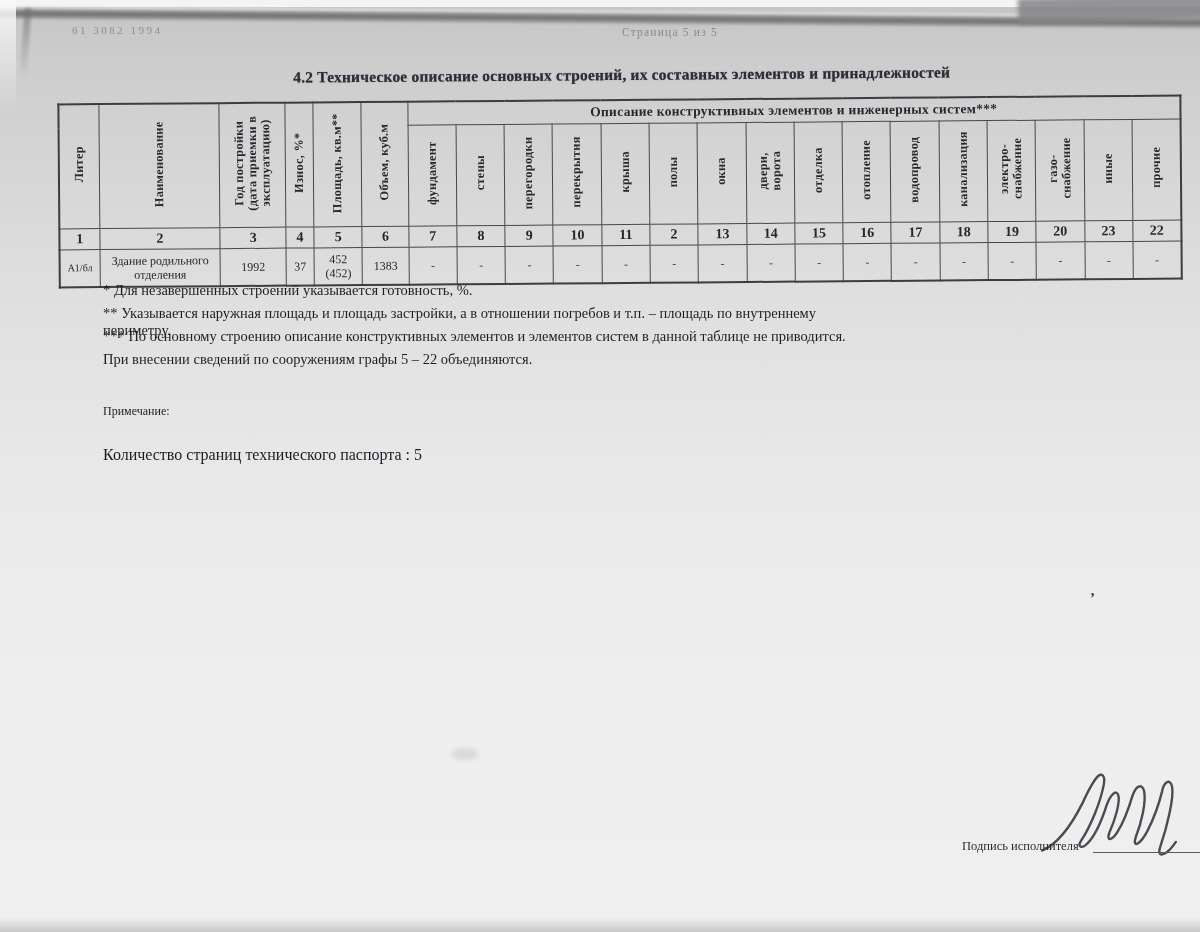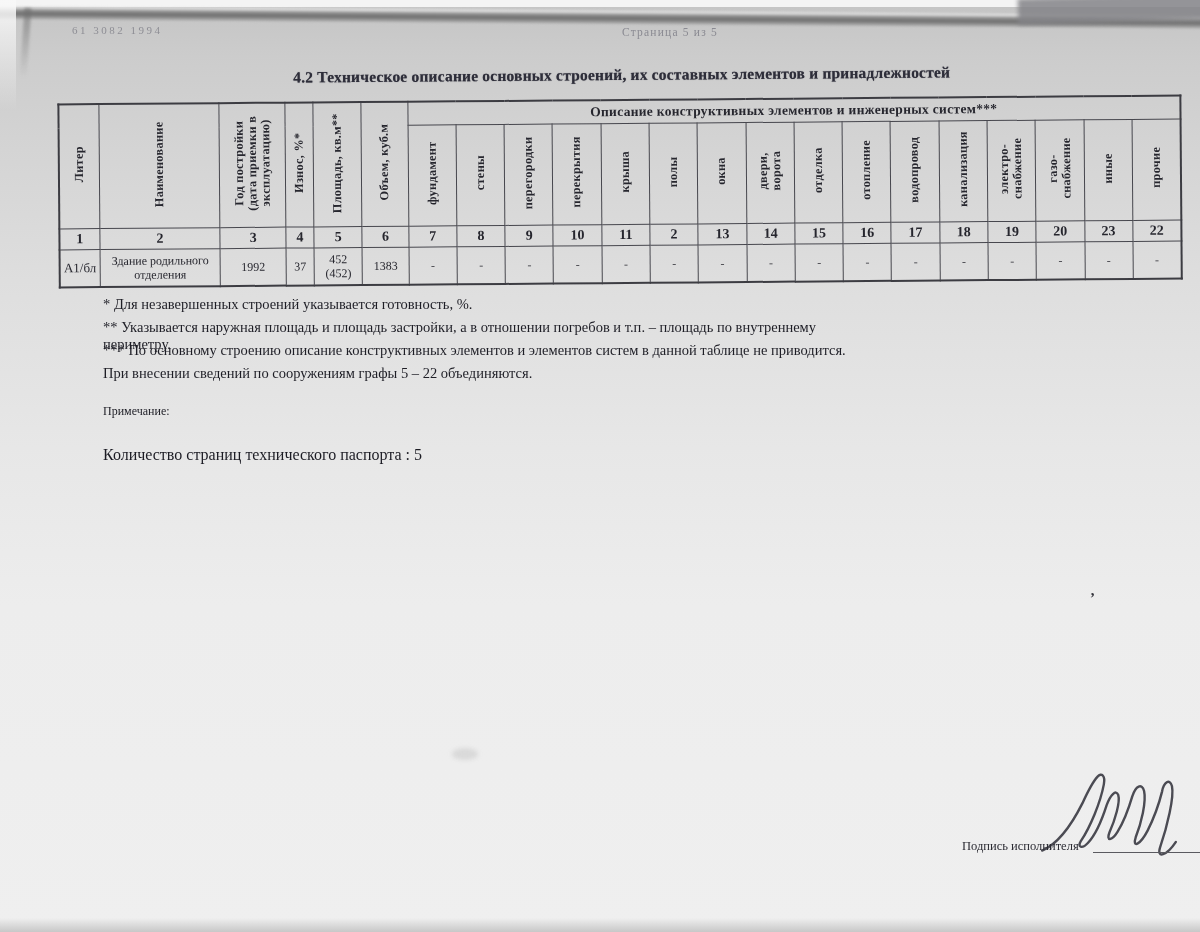--- a/index.html
+++ b/index.html
@@ -61,24 +61,24 @@
   tr.label-row th.rot{height:100px;}
   .vert{
     display:inline-block;
     writing-mode:vertical-rl;transform:rotate(180deg);
     white-space:pre-line;
     font-size:12.3px;line-height:1.08;letter-spacing:.3px;
     max-height:118px;
   }
   tr.num-row td{height:20px;font-size:14px;font-weight:bold;}
   tbody.data td{height:34px;font-size:12px;line-height:1.18;padding:1px 2px;}
-  tbody.data td.litera{font-size:13px;}
+  tbody.data td.litera{font-size:10px;}
 
   .footnotes{
-    position:absolute;left:103px;top:296px;width:780px;
+    position:absolute;left:103px;top:282px;width:780px;
     font-size:14.5px;color:#1e1e26;
   }
   .footnotes div{height:23px;}
 
   .note-heading{position:absolute;left:103px;top:404px;font-size:12px;color:#1c1c24;}
   .note-pages{position:absolute;left:103px;top:446px;font-size:16px;color:#1c1c24;}
   .note-attach{position:absolute;left:103px;top:476px;font-size:16px;color:#1c1c24;}
 
   .sig-label{position:absolute;left:962px;top:839px;font-size:12.5px;color:#2b2b33;}
   .sig-line{position:absolute;left:1093px;top:852px;width:110px;border-bottom:1.3px solid #5a5a60;}

